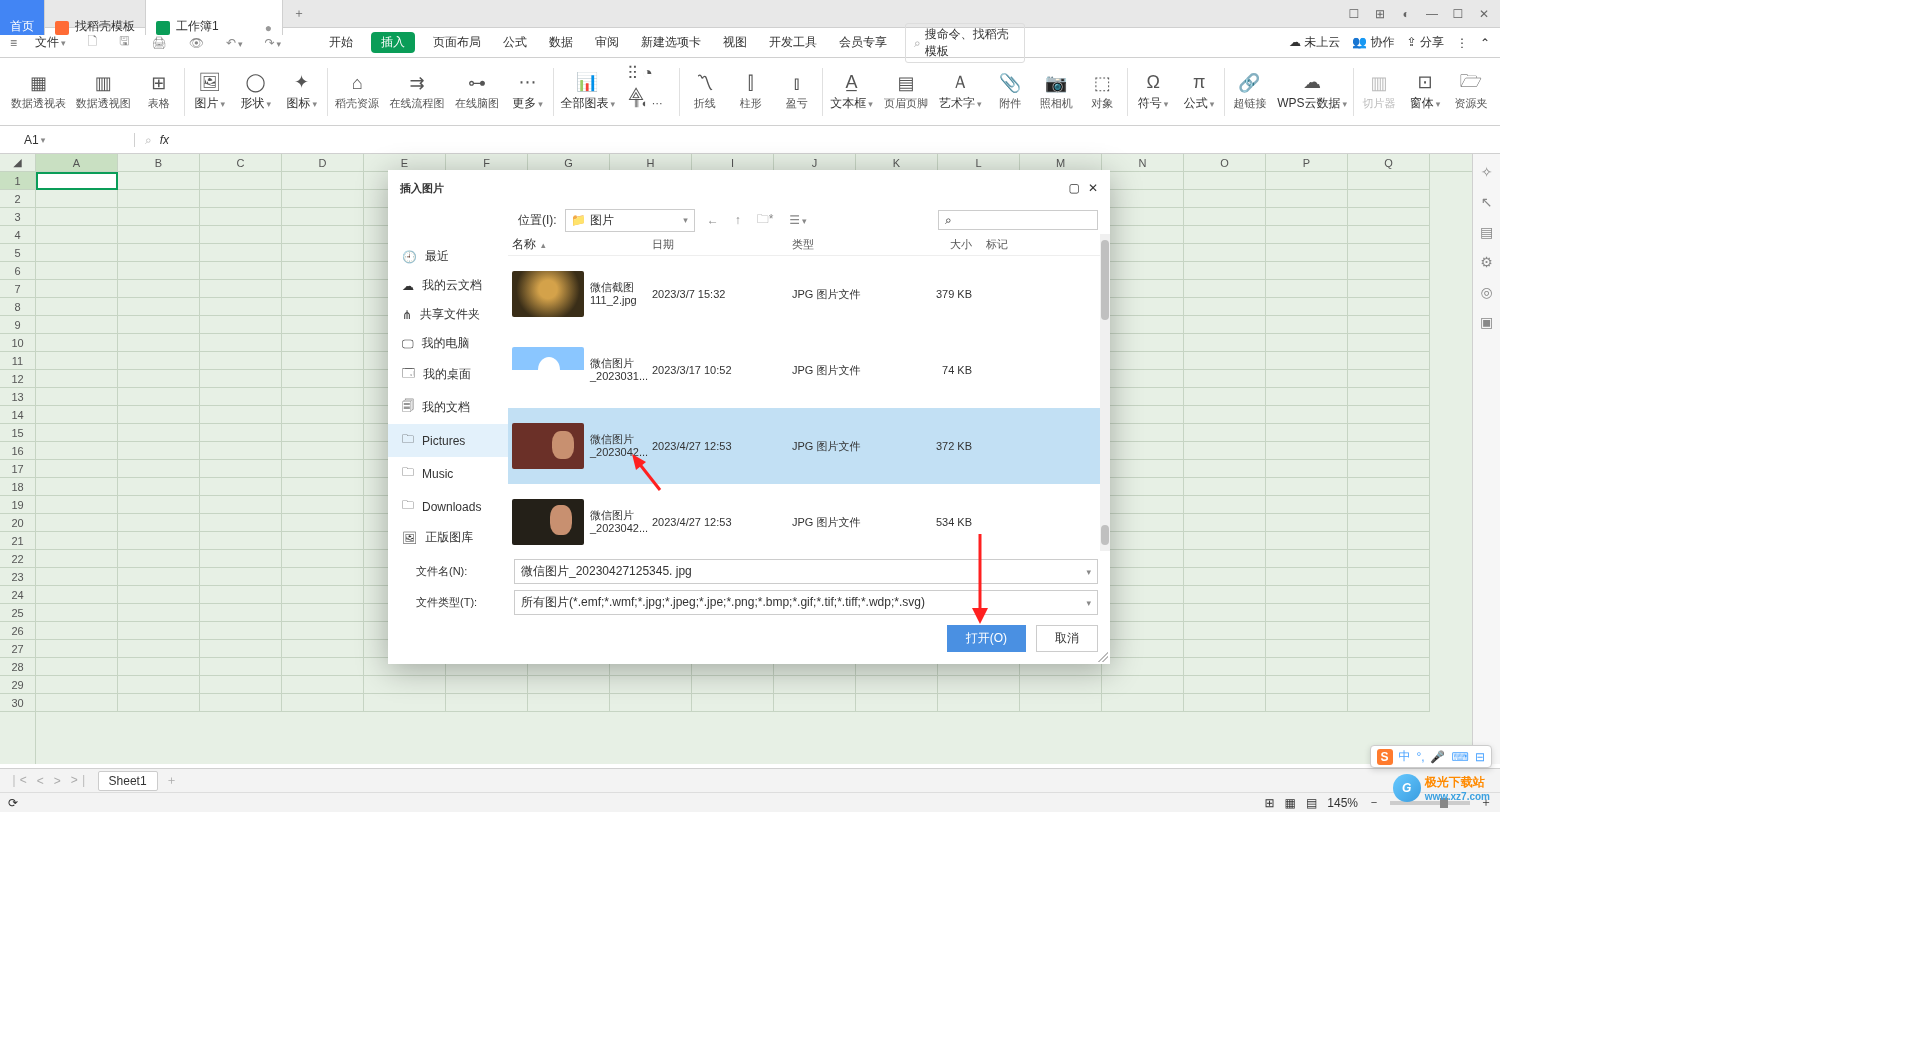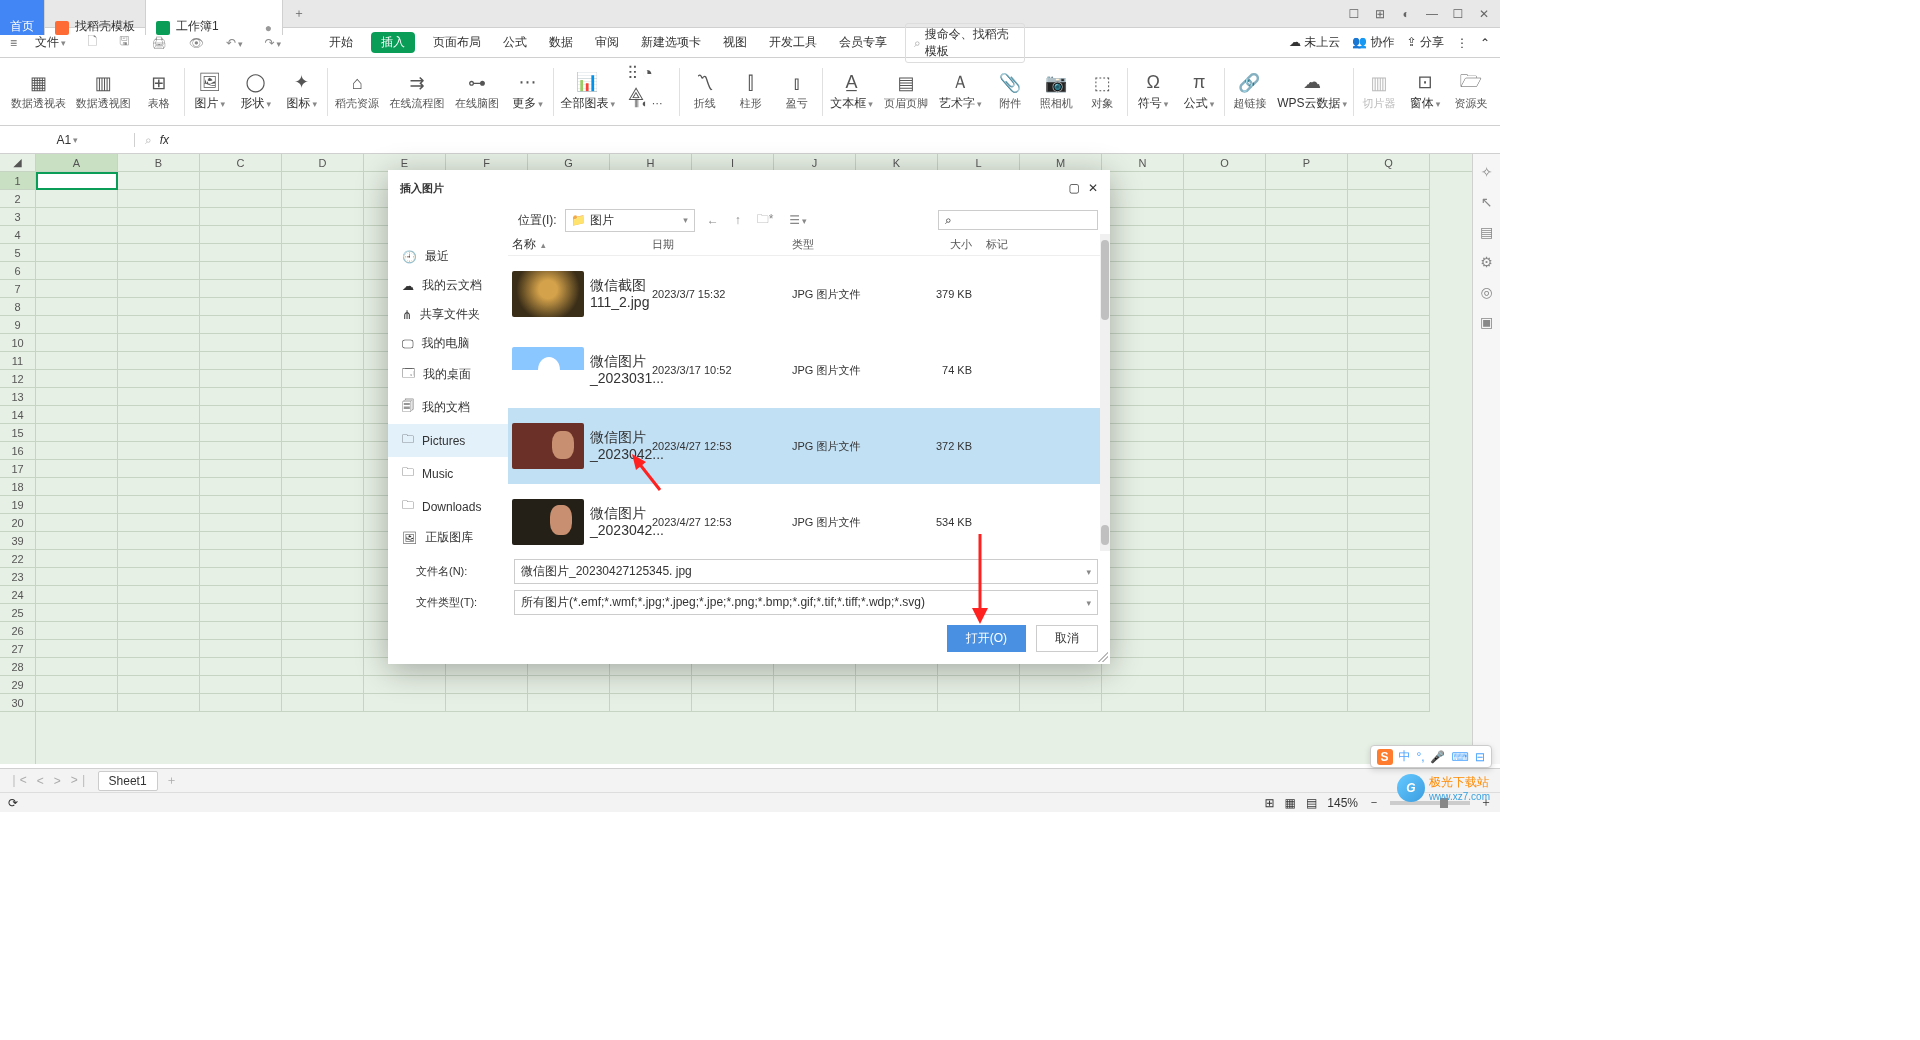--- a/index.html
+++ b/index.html
@@ -22,21 +22,21 @@
 .menu-item.pill{background:#0a9d58;color:#fff;border-radius:4px;padding:2px 10px}
 .menu-search{display:flex;align-items:center;gap:4px;color:#aaa;border:1px solid #ddd;border-radius:3px;padding:2px 8px;width:120px}
 .menu-right{margin-left:auto;display:flex;gap:12px;align-items:center;color:#666}
 .ribbon{height:68px;display:flex;align-items:center;padding:4px 6px;border-bottom:1px solid #d0d0d0;gap:0}
 .rgroup{display:flex;flex-direction:column;align-items:center;justify-content:center;padding:0 8px;gap:2px;height:60px;min-width:46px}
 .rgroup .ricon{font-size:18px;color:#555;height:22px;display:flex;align-items:center;justify-content:center}
 .rlabel{font-size:11px;color:#555;white-space:nowrap}
 .rsep{width:1px;height:48px;background:#e0e0e0;margin:0 2px}
 .rgroup.disabled .ricon,.rgroup.disabled .rlabel{color:#bbb}
 .formula-bar{height:28px;display:flex;align-items:center;border-bottom:1px solid #d0d0d0}
-.name-box{width:135px;border-right:1px solid #d0d0d0;padding:0 0;display:flex;align-items:center;justify-content:center}
+.name-box{width:135px;border-right:1px solid #d0d0d0;padding:0 24px;display:flex;align-items:center;justify-content:flex-start}
 .fx-area{display:flex;align-items:center;gap:8px;padding:0 10px}
 .sheet-area{position:relative;height:610px;display:flex}
 .rowhdrs{width:36px;background:#e7f0e5;border-right:1px solid #c6d4c3}
 .rowhdr{height:18px;border-bottom:1px solid #c6d4c3;display:flex;align-items:center;justify-content:center;color:#555;font-size:11px}
 .rowhdr.active{background:#c9e0c2}
 .cols{flex:1;position:relative;background:#e7f0e5}
 .colhdrs{height:18px;display:flex;background:#e7f0e5;border-bottom:1px solid #c6d4c3}
 .colhdr{width:82px;border-right:1px solid #c6d4c3;display:flex;align-items:center;justify-content:center;color:#555;font-size:11px}
 .colhdr.active{background:#c9e0c2}
 .cells{position:relative}
@@ -70,41 +70,41 @@
 .frow{display:flex;align-items:center;height:76px;padding-left:4px}
 .frow.selected{background:#c2e0f4}
 .thumb{width:72px;height:46px;border-radius:2px;flex-shrink:0;margin-right:6px}
 .t1{background:radial-gradient(circle at 50% 40%,#d4a24a 20%,#3a2e18 70%)}
 .t2{background:linear-gradient(#8ac6ff 50%,#fff 50%);position:relative}
 .t2::after{content:"";position:absolute;left:26px;top:10px;width:22px;height:26px;background:#fff;border-radius:50% 50% 40% 40%}
 .t3{background:#6b3028;position:relative}
 .t3::after{content:"";position:absolute;left:40px;top:8px;width:22px;height:28px;background:#c89070;border-radius:40%}
 .t4{background:#242018;position:relative}
 .t4::after{content:"";position:absolute;left:38px;top:6px;width:22px;height:30px;background:#c89070;border-radius:40%}
-.fname{width:62px;font-size:14px;color:#333;line-height:1.2}
+.fname{width:62px;font-size:11px;color:#333;line-height:1.2}
 .fdate{width:140px;font-size:11px}
 .ftype{width:110px;font-size:11px}
 .fsize{width:70px;font-size:11px;text-align:right}
 .vscroll{position:absolute;right:0;top:0;bottom:0;width:10px;background:#f0f0f0}
 .vthumb{position:absolute;right:1px;width:8px;background:#c0c0c0;border-radius:4px}
 .dlg-bottom{padding:8px 12px 12px;display:flex;flex-direction:column;gap:6px}
 .brow{display:flex;align-items:center;gap:4px}
 .blabel{width:110px;text-align:left;font-size:11px;padding-left:16px}
 .binput{flex:1;border:1px solid #ccc;padding:3px 6px;font-size:11px;display:flex;justify-content:space-between;align-items:center}
 .dlg-btns{display:flex;gap:10px;justify-content:flex-end;margin-top:4px}
 .dbtn{padding:4px 18px;border:1px solid #ccc;font-size:12px}
 .dbtn.primary{background:#4a90e2;color:#fff;border-color:#4a90e2}
 .arrow{position:absolute;pointer-events:none}
 .arrow-line{stroke:#ff2020;stroke-width:3;fill:none}
 .arrow-head{fill:#ff2020}
 .ime-bar{position:absolute;right:8px;bottom:44px;background:#fff;border:1px solid #ccc;border-radius:4px;display:flex;align-items:center;gap:6px;padding:2px 6px;box-shadow:0 2px 6px rgba(0,0,0,.15)}
 .ime-s{background:#ff7b2e;color:#fff;width:16px;height:16px;border-radius:3px;display:flex;align-items:center;justify-content:center;font-weight:bold}
 .watermark{position:absolute;right:10px;bottom:10px;display:flex;align-items:center;gap:4px}
 .wm-logo{width:28px;height:28px;border-radius:50%;background:linear-gradient(135deg,#67c9ff,#3a9de0);display:flex;align-items:center;justify-content:center;color:#fff;font-weight:bold;font-style:italic}
-.wm-text{font-size:13px;font-weight:normal}
+.wm-text{font-size:13px;font-weight:bold}
 .wm-text .t1c{color:#ff8a00}
 .wm-text .t2c{color:#3aa0e0;font-size:10px;display:block}
 .dd{font-size:9px;color:#888;margin-left:2px}
 .tool-ic{color:#888;padding:0 4px}
 .resize-grip{position:absolute;right:2px;bottom:2px;width:10px;height:10px;background:linear-gradient(135deg,transparent 50%,#bbb 50%,#bbb 60%,transparent 60%,transparent 70%,#bbb 70%,#bbb 80%,transparent 80%)}
 </style>
 </head>
 <body>
 
 <div class="tabs-bar">
@@ -311,21 +311,21 @@
       <div class="rowhdr">11</div>
       <div class="rowhdr">12</div>
       <div class="rowhdr">13</div>
       <div class="rowhdr">14</div>
       <div class="rowhdr">15</div>
       <div class="rowhdr">16</div>
       <div class="rowhdr">17</div>
       <div class="rowhdr">18</div>
       <div class="rowhdr">19</div>
       <div class="rowhdr">20</div>
-      <div class="rowhdr">39</div>
+      <div class="rowhdr">21</div>
       <div class="rowhdr">22</div>
       <div class="rowhdr">23</div>
       <div class="rowhdr">24</div>
       <div class="rowhdr">25</div>
       <div class="rowhdr">26</div>
       <div class="rowhdr">27</div>
       <div class="rowhdr">28</div>
       <div class="rowhdr">29</div>
       <div class="rowhdr">30</div>
     </div>

